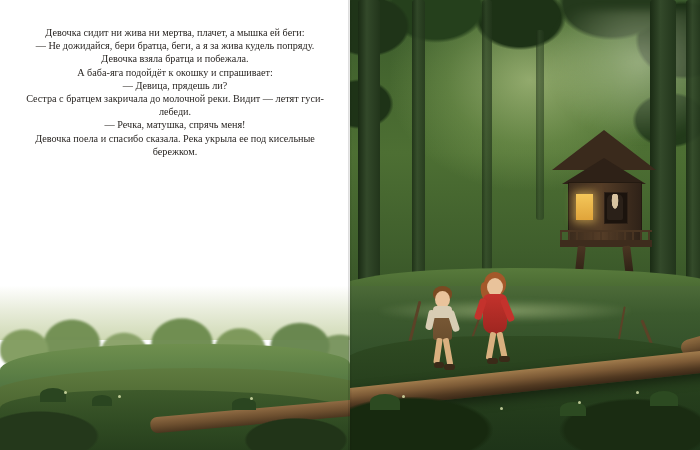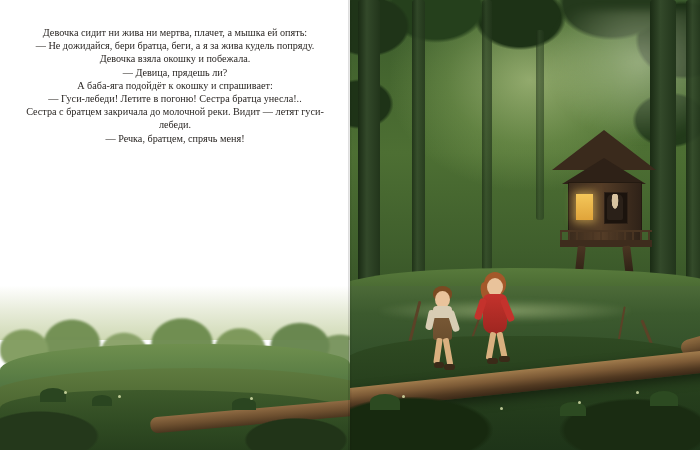--- a/index.html
+++ b/index.html
@@ -325,28 +325,28 @@
   }
 </style>
 </head>
 <body>
 
 <div class="page">
 
   <div class="left-page">
 
     <div class="text-block">
-      <p>Девочка сидит ни жива ни мертва, плачет, а мышка ей опять:</p>
+      <p>Девочка сидит ни жива ни мертва, плачет, а мышка ей беги:</p>
       <p>— Не дожидайся, бери братца, беги, а я за жива кудель попряду.</p>
-      <p>Девочка взяла окошку и побежала.</p>
+      <p>Девочка взяла братца и побежала.</p>
+      <p>А баба-яга подойдёт к окошку и спрашивает:</p>
       <p>— Девица, прядешь ли?</p>
-      <p>А баба-яга подойдёт к окошку и спрашивает:</p>
-      <p>— Гуси-лебеди! Летите в погоню! Сестра братца унесла!..</p>
       <p>Сестра с братцем закричала до молочной реки. Видит — летят гуси-лебеди.</p>
-      <p>— Речка, братцем, спрячь меня!</p>
+      <p>— Речка, матушка, спрячь меня!</p>
+      <p>Девочка поела и спасибо сказала. Река укрыла ее под кисельные бережком.</p>
     </div>
 
     <div class="left-illo">
       <div class="left-sky"></div>
       <div class="left-far-trees"></div>
       <div class="left-mid"></div>
       <div class="left-bank"></div>
       <div class="left-ground"></div>
       <div class="left-log"></div>
       <div class="left-dark-bush"></div>

